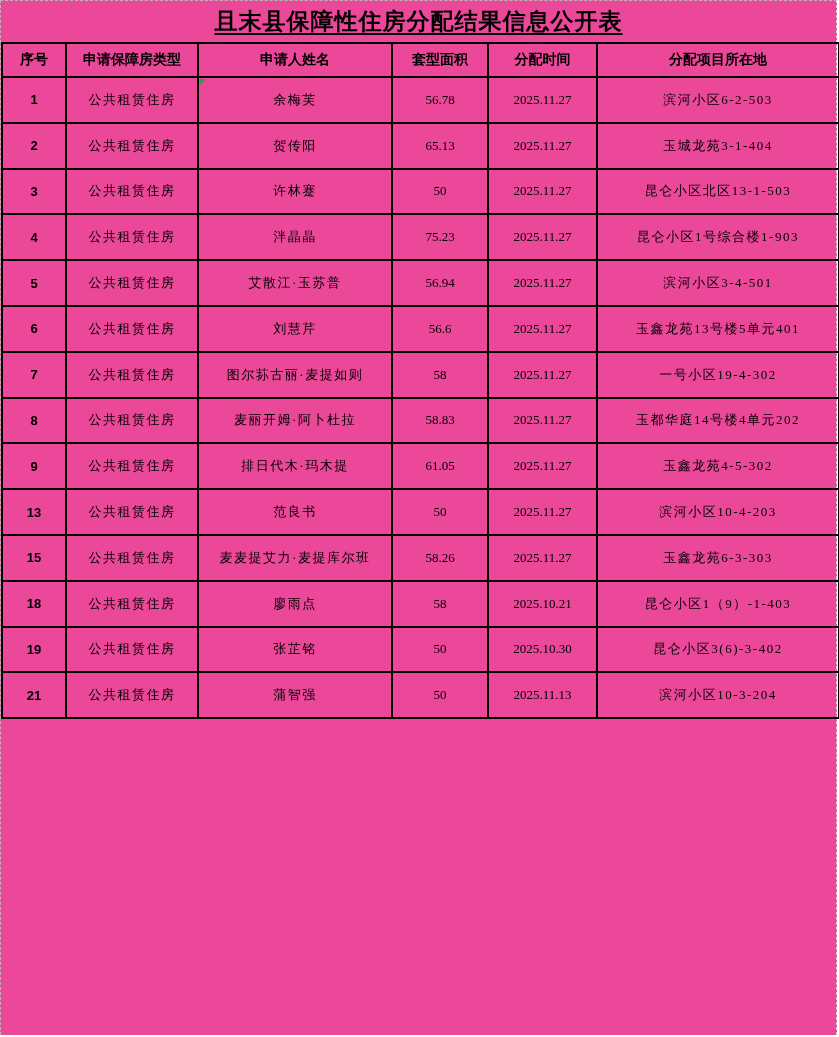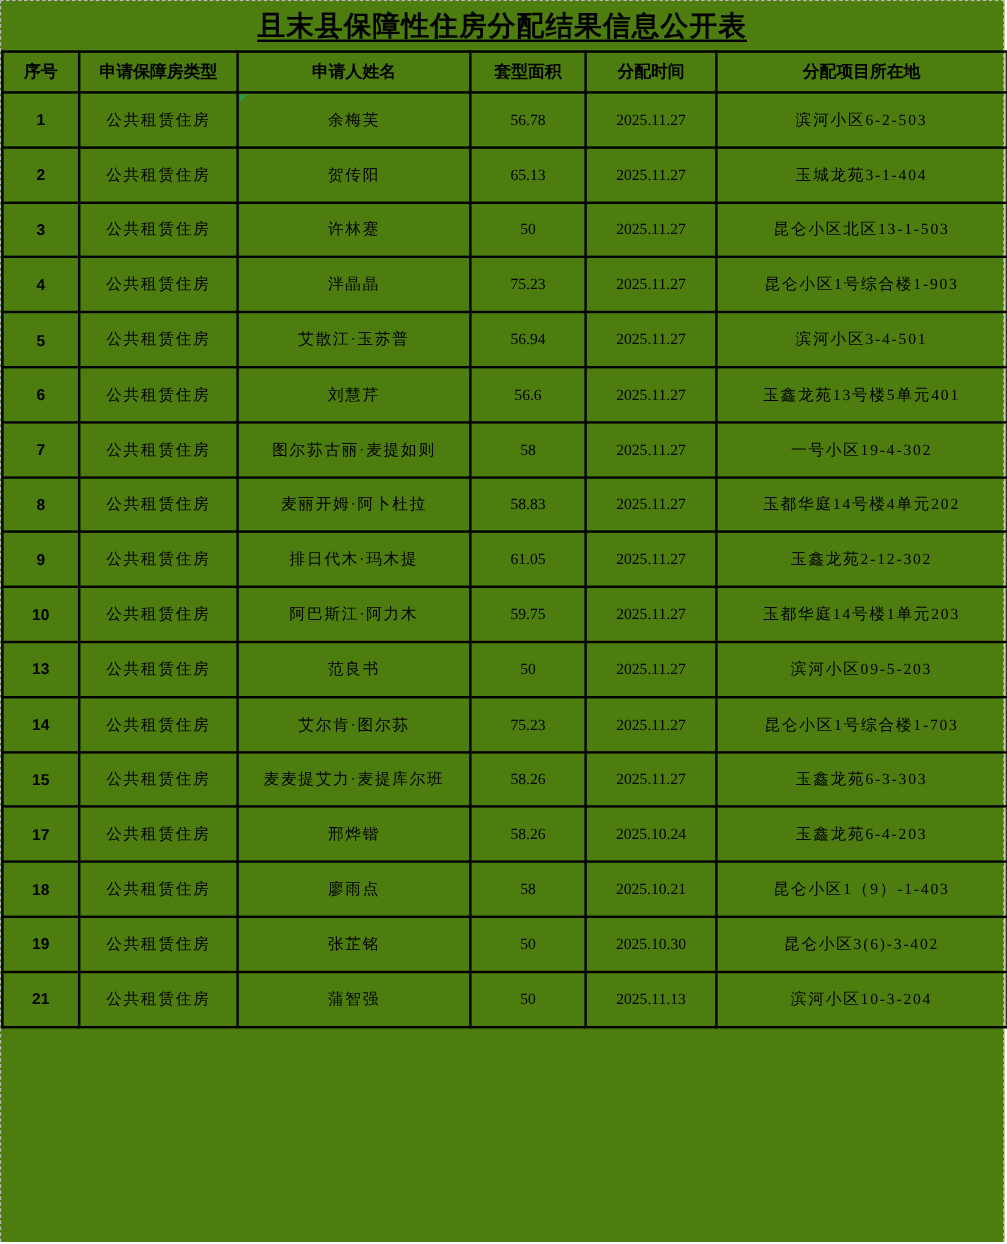--- a/index.html
+++ b/index.html
@@ -12,21 +12,21 @@
     font-family: "Liberation Serif", "DejaVu Serif", serif;
     color: #000;
   }
   .sheet {
     width: 837px;
     height: 1035px;
     border-top: 1px dashed #b8b8b8;
     border-left: 1px dashed #b8b8b8;
     border-right: 1px dashed #d8d8d8;
     box-sizing: border-box;
-    background: #4d7c0f;
+    background: #ec4899;
   }
   .title-bar {
     height: 41px;
     display: flex;
     align-items: center;
     justify-content: center;
   }
   .title-text {
     font-family: "Liberation Sans", "DejaVu Sans", sans-serif;
     font-weight: bold;
@@ -176,61 +176,37 @@
           <td class="cell-area">58.83</td>
           <td class="cell-date">2025.11.27</td>
           <td class="cell-location">玉都华庭14号楼4单元202</td>
         </tr>
         <tr>
           <td class="cell-no">9</td>
           <td class="cell-type">公共租赁住房</td>
           <td class="cell-name">排日代木·玛木提</td>
           <td class="cell-area">61.05</td>
           <td class="cell-date">2025.11.27</td>
-          <td class="cell-location">玉鑫龙苑2-12-302</td>
-        </tr>
-        <tr>
-          <td class="cell-no">10</td>
-          <td class="cell-type">公共租赁住房</td>
-          <td class="cell-name">阿巴斯江·阿力木</td>
-          <td class="cell-area">59.75</td>
-          <td class="cell-date">2025.11.27</td>
-          <td class="cell-location">玉都华庭14号楼1单元203</td>
+          <td class="cell-location">玉鑫龙苑4-5-302</td>
         </tr>
         <tr>
           <td class="cell-no">13</td>
           <td class="cell-type">公共租赁住房</td>
           <td class="cell-name">范良书</td>
           <td class="cell-area">50</td>
           <td class="cell-date">2025.11.27</td>
-          <td class="cell-location">滨河小区09-5-203</td>
-        </tr>
-        <tr>
-          <td class="cell-no">14</td>
-          <td class="cell-type">公共租赁住房</td>
-          <td class="cell-name">艾尔肯·图尔荪</td>
-          <td class="cell-area">75.23</td>
-          <td class="cell-date">2025.11.27</td>
-          <td class="cell-location">昆仑小区1号综合楼1-703</td>
+          <td class="cell-location">滨河小区10-4-203</td>
         </tr>
         <tr>
           <td class="cell-no">15</td>
           <td class="cell-type">公共租赁住房</td>
           <td class="cell-name">麦麦提艾力·麦提库尔班</td>
           <td class="cell-area">58.26</td>
           <td class="cell-date">2025.11.27</td>
           <td class="cell-location">玉鑫龙苑6-3-303</td>
-        </tr>
-        <tr>
-          <td class="cell-no">17</td>
-          <td class="cell-type">公共租赁住房</td>
-          <td class="cell-name">邢烨锴</td>
-          <td class="cell-area">58.26</td>
-          <td class="cell-date">2025.10.24</td>
-          <td class="cell-location">玉鑫龙苑6-4-203</td>
         </tr>
         <tr>
           <td class="cell-no">18</td>
           <td class="cell-type">公共租赁住房</td>
           <td class="cell-name">廖雨点</td>
           <td class="cell-area">58</td>
           <td class="cell-date">2025.10.21</td>
           <td class="cell-location">昆仑小区1（9）-1-403</td>
         </tr>
         <tr>

